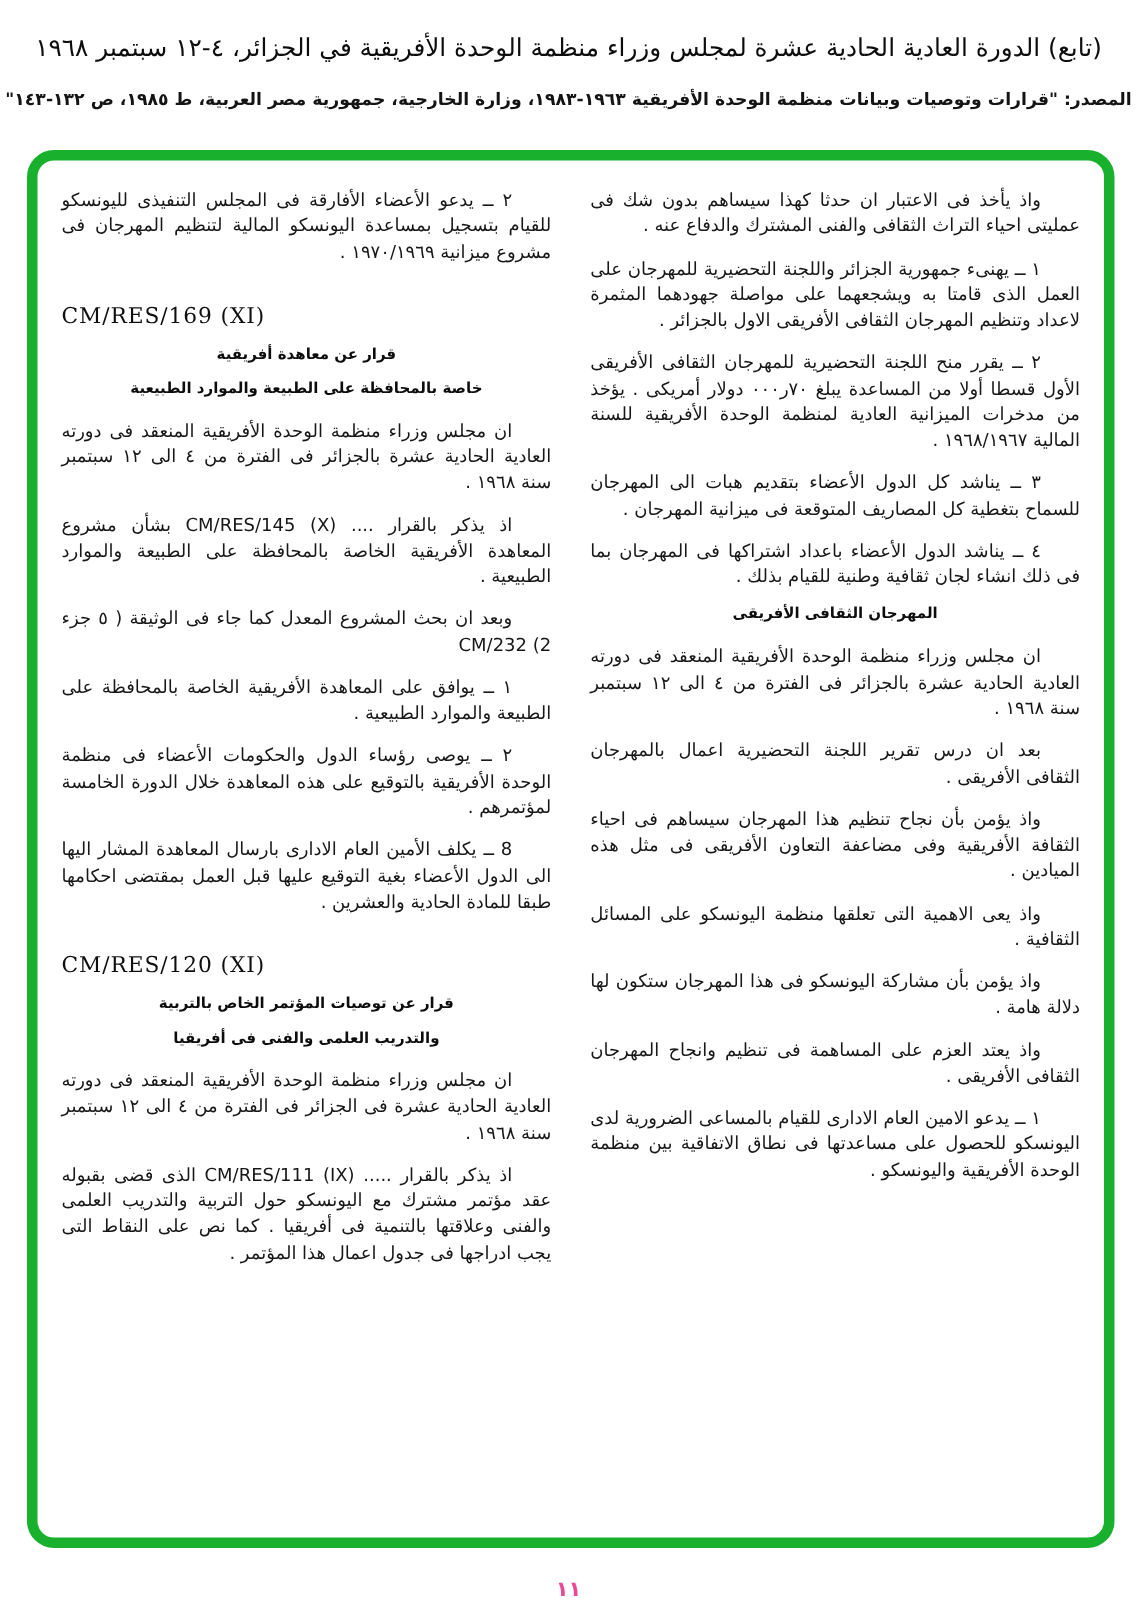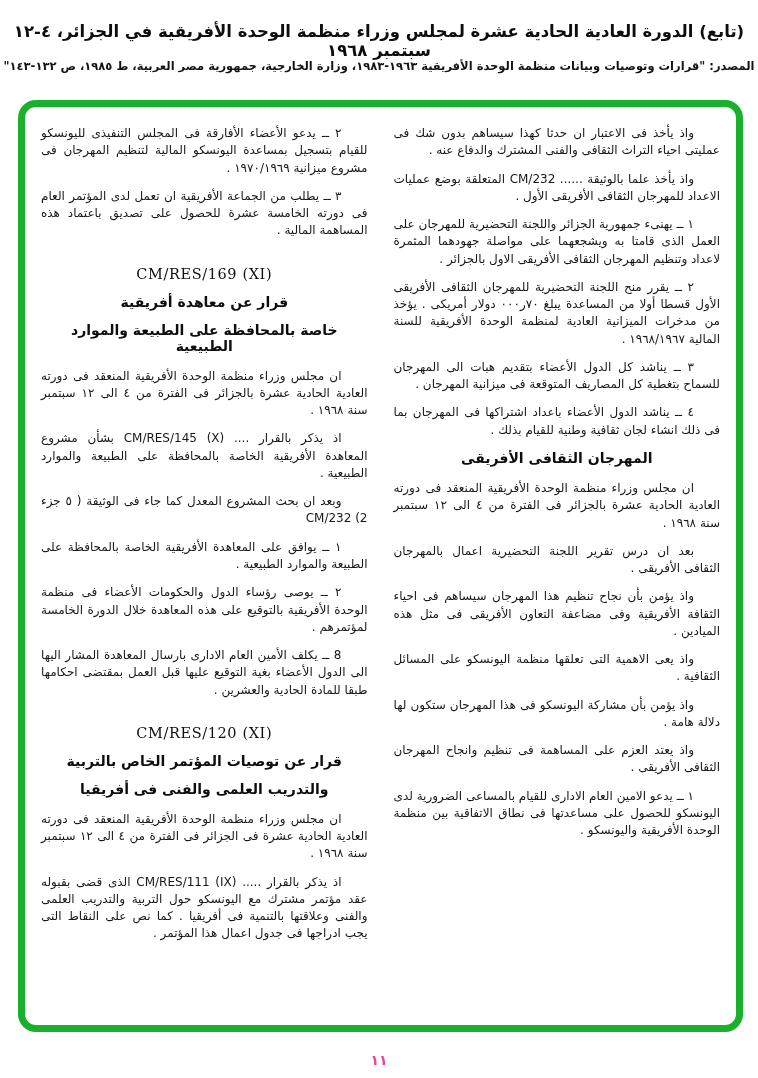--- a/index.html
+++ b/index.html
@@ -7,21 +7,21 @@
     width:758px; height:1078px;
     background:#ffffff;
     position:relative;
     font-family:"DejaVu Sans", sans-serif;
     color:#151515;
     overflow:hidden;
   }
   .hdr1 {
     position:absolute; top:22px; left:0; right:0;
     direction:rtl; text-align:center;
-    font-size:16.5px; font-weight:bold; color:#0d0d0d;
+    font-size:16.5px; font-weight:normal; color:#0d0d0d;
     letter-spacing:0;
   }
   .hdr2 {
     position:absolute; top:59px; left:0; right:0;
     direction:rtl; text-align:center;
     font-size:11.5px; font-weight:bold; color:#141414;
   }
   .frame {
     position:absolute; left:18px; right:15px; top:100px; height:932px;
     border:7px solid #18b02c;
@@ -37,66 +37,64 @@
   .col { flex:1 1 0; min-width:0; }
   .para {
     direction:rtl;
     font-size:12px; line-height:1.44;
     text-align:justify;
     margin:0 0 11px 0;
     text-indent:26px;
     color:#171717;
   }
   .code {
-    direction:ltr; text-align:center;
+    direction:ltr; text-align:left;
     font-family:"DejaVu Serif", serif;
     font-size:14.5px; letter-spacing:0.6px;
     color:#0f0f0f;
     margin:26px 0 12px 0;
   }
   .heading {
     direction:rtl; text-align:center;
-    font-weight:bold; font-size:14px;
+    font-weight:bold; font-size:10px;
     color:#0d0d0d;
     margin:6px 0 14px 0;
   }
   .heading + .heading { margin-top:-2px; }
   .pagenum {
     position:absolute; bottom:10px; left:0; right:0;
     text-align:center; direction:rtl;
     font-size:14px; font-weight:bold; color:#ec4899;
   }
 </style>
 </head>
 <body>
 
 <div class="hdr1">(تابع) الدورة العادية الحادية عشرة لمجلس وزراء منظمة الوحدة الأفريقية في الجزائر، ٤-١٢ سبتمبر ١٩٦٨</div>
 <div class="hdr2">المصدر: "قرارات وتوصيات وبيانات منظمة الوحدة الأفريقية ١٩٦٣-١٩٨٣، وزارة الخارجية، جمهورية مصر العربية، ط ١٩٨٥، ص ١٣٢-١٤٣"</div>
 
 <div class="frame">
   <div class="cols">
     <div class="col">
         <div class="para">واذ يأخذ فى الاعتبار ان حدثا كهذا سيساهم بدون شك فى عمليتى احياء التراث الثقافى والفنى المشترك والدفاع عنه .</div>
-        <div class="para">واذ يأخذ علما بالوثيقة ...... CM/232 المتعلقة بوضع عمليات الاعداد للمهرجان الثقافى الأفريقى الأول .</div>
         <div class="para">١ ــ يهنىء جمهورية الجزائر واللجنة التحضيرية للمهرجان على العمل الذى قامتا به ويشجعهما على مواصلة جهودهما المثمرة لاعداد وتنظيم المهرجان الثقافى الأفريقى الاول بالجزائر .</div>
         <div class="para">٢ ــ يقرر منح اللجنة التحضيرية للمهرجان الثقافى الأفريقى الأول قسطا أولا من المساعدة يبلغ ‪٧٠ر٠٠٠‬ دولار أمريكى . يؤخذ من مدخرات الميزانية العادية لمنظمة الوحدة الأفريقية للسنة المالية ١٩٦٨/١٩٦٧ .</div>
         <div class="para">٣ ــ يناشد كل الدول الأعضاء بتقديم هبات الى المهرجان للسماح بتغطية كل المصاريف المتوقعة فى ميزانية المهرجان .</div>
         <div class="para">٤ ــ يناشد الدول الأعضاء باعداد اشتراكها فى المهرجان بما فى ذلك انشاء لجان ثقافية وطنية للقيام بذلك .</div>
         <div class="heading">المهرجان الثقافى الأفريقى</div>
         <div class="para">ان مجلس وزراء منظمة الوحدة الأفريقية المنعقد فى دورته العادية الحادية عشرة بالجزائر فى الفترة من ٤ الى ١٢ سبتمبر سنة ١٩٦٨ .</div>
         <div class="para">بعد ان درس تقرير اللجنة التحضيرية اعمال بالمهرجان الثقافى الأفريقى .</div>
         <div class="para">واذ يؤمن بأن نجاح تنظيم هذا المهرجان سيساهم فى احياء الثقافة الأفريقية وفى مضاعفة التعاون الأفريقى فى مثل هذه الميادين .</div>
         <div class="para">واذ يعى الاهمية التى تعلقها منظمة اليونسكو على المسائل الثقافية .</div>
         <div class="para">واذ يؤمن بأن مشاركة اليونسكو فى هذا المهرجان ستكون لها دلالة هامة .</div>
         <div class="para">واذ يعتد العزم على المساهمة فى تنظيم وانجاح المهرجان الثقافى الأفريقى .</div>
         <div class="para">١ ــ يدعو الامين العام الادارى للقيام بالمساعى الضرورية لدى اليونسكو للحصول على مساعدتها فى نطاق الاتفاقية بين منظمة الوحدة الأفريقية واليونسكو .</div>
       </div>
     <div class="col">
         <div class="para">٢ ــ يدعو الأعضاء الأفارقة فى المجلس التنفيذى لليونسكو للقيام بتسجيل بمساعدة اليونسكو المالية لتنظيم المهرجان فى مشروع ميزانية ١٩٧٠/١٩٦٩ .</div>
-        <div class="para">٣ ــ يطلب من الجماعة الأفريقية ان تعمل لدى المؤتمر العام فى دورته الخامسة عشرة للحصول على تصديق باعتماد هذه المساهمة المالية .</div>
         <div class="code" dir="ltr">CM/RES/169  (XI)</div>
         <div class="heading">قرار عن معاهدة أفريقية</div>
         <div class="heading">خاصة بالمحافظة على الطبيعة والموارد الطبيعية</div>
         <div class="para">ان مجلس وزراء منظمة الوحدة الأفريقية المنعقد فى دورته العادية الحادية عشرة بالجزائر فى الفترة من ٤ الى ١٢ سبتمبر سنة ١٩٦٨ .</div>
         <div class="para">اذ يذكر بالقرار .... CM/RES/145 (X) بشأن مشروع المعاهدة الأفريقية الخاصة بالمحافظة على الطبيعة والموارد الطبيعية .</div>
         <div class="para">وبعد ان بحث المشروع المعدل كما جاء فى الوثيقة ( ٥ جزء 2) CM/232</div>
         <div class="para">١ ــ يوافق على المعاهدة الأفريقية الخاصة بالمحافظة على الطبيعة والموارد الطبيعية .</div>
         <div class="para">٢ ــ يوصى رؤساء الدول والحكومات الأعضاء فى منظمة الوحدة الأفريقية بالتوقيع على هذه المعاهدة خلال الدورة الخامسة لمؤتمرهم .</div>
         <div class="para">8 ــ يكلف الأمين العام الادارى بارسال المعاهدة المشار اليها الى الدول الأعضاء بغية التوقيع عليها قبل العمل بمقتضى احكامها طبقا للمادة الحادية والعشرين .</div>
         <div class="code" dir="ltr">CM/RES/120  (XI)</div>

